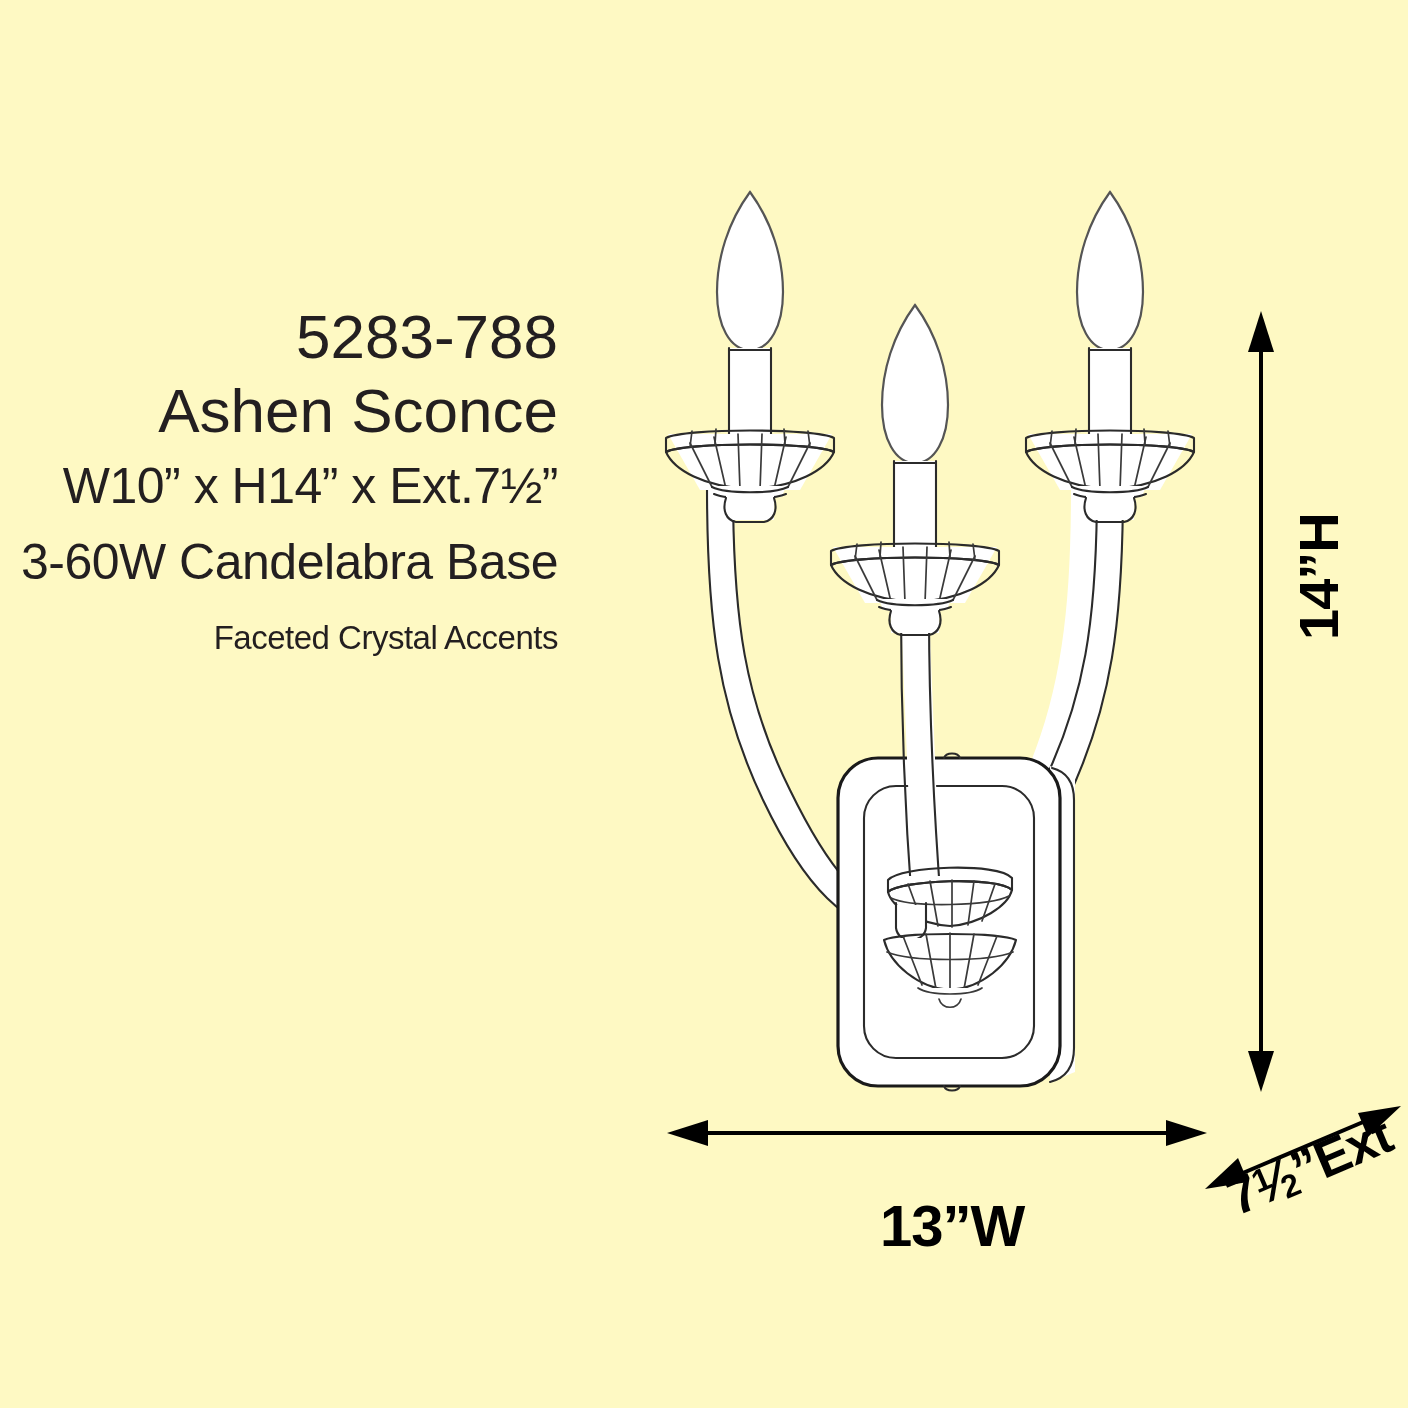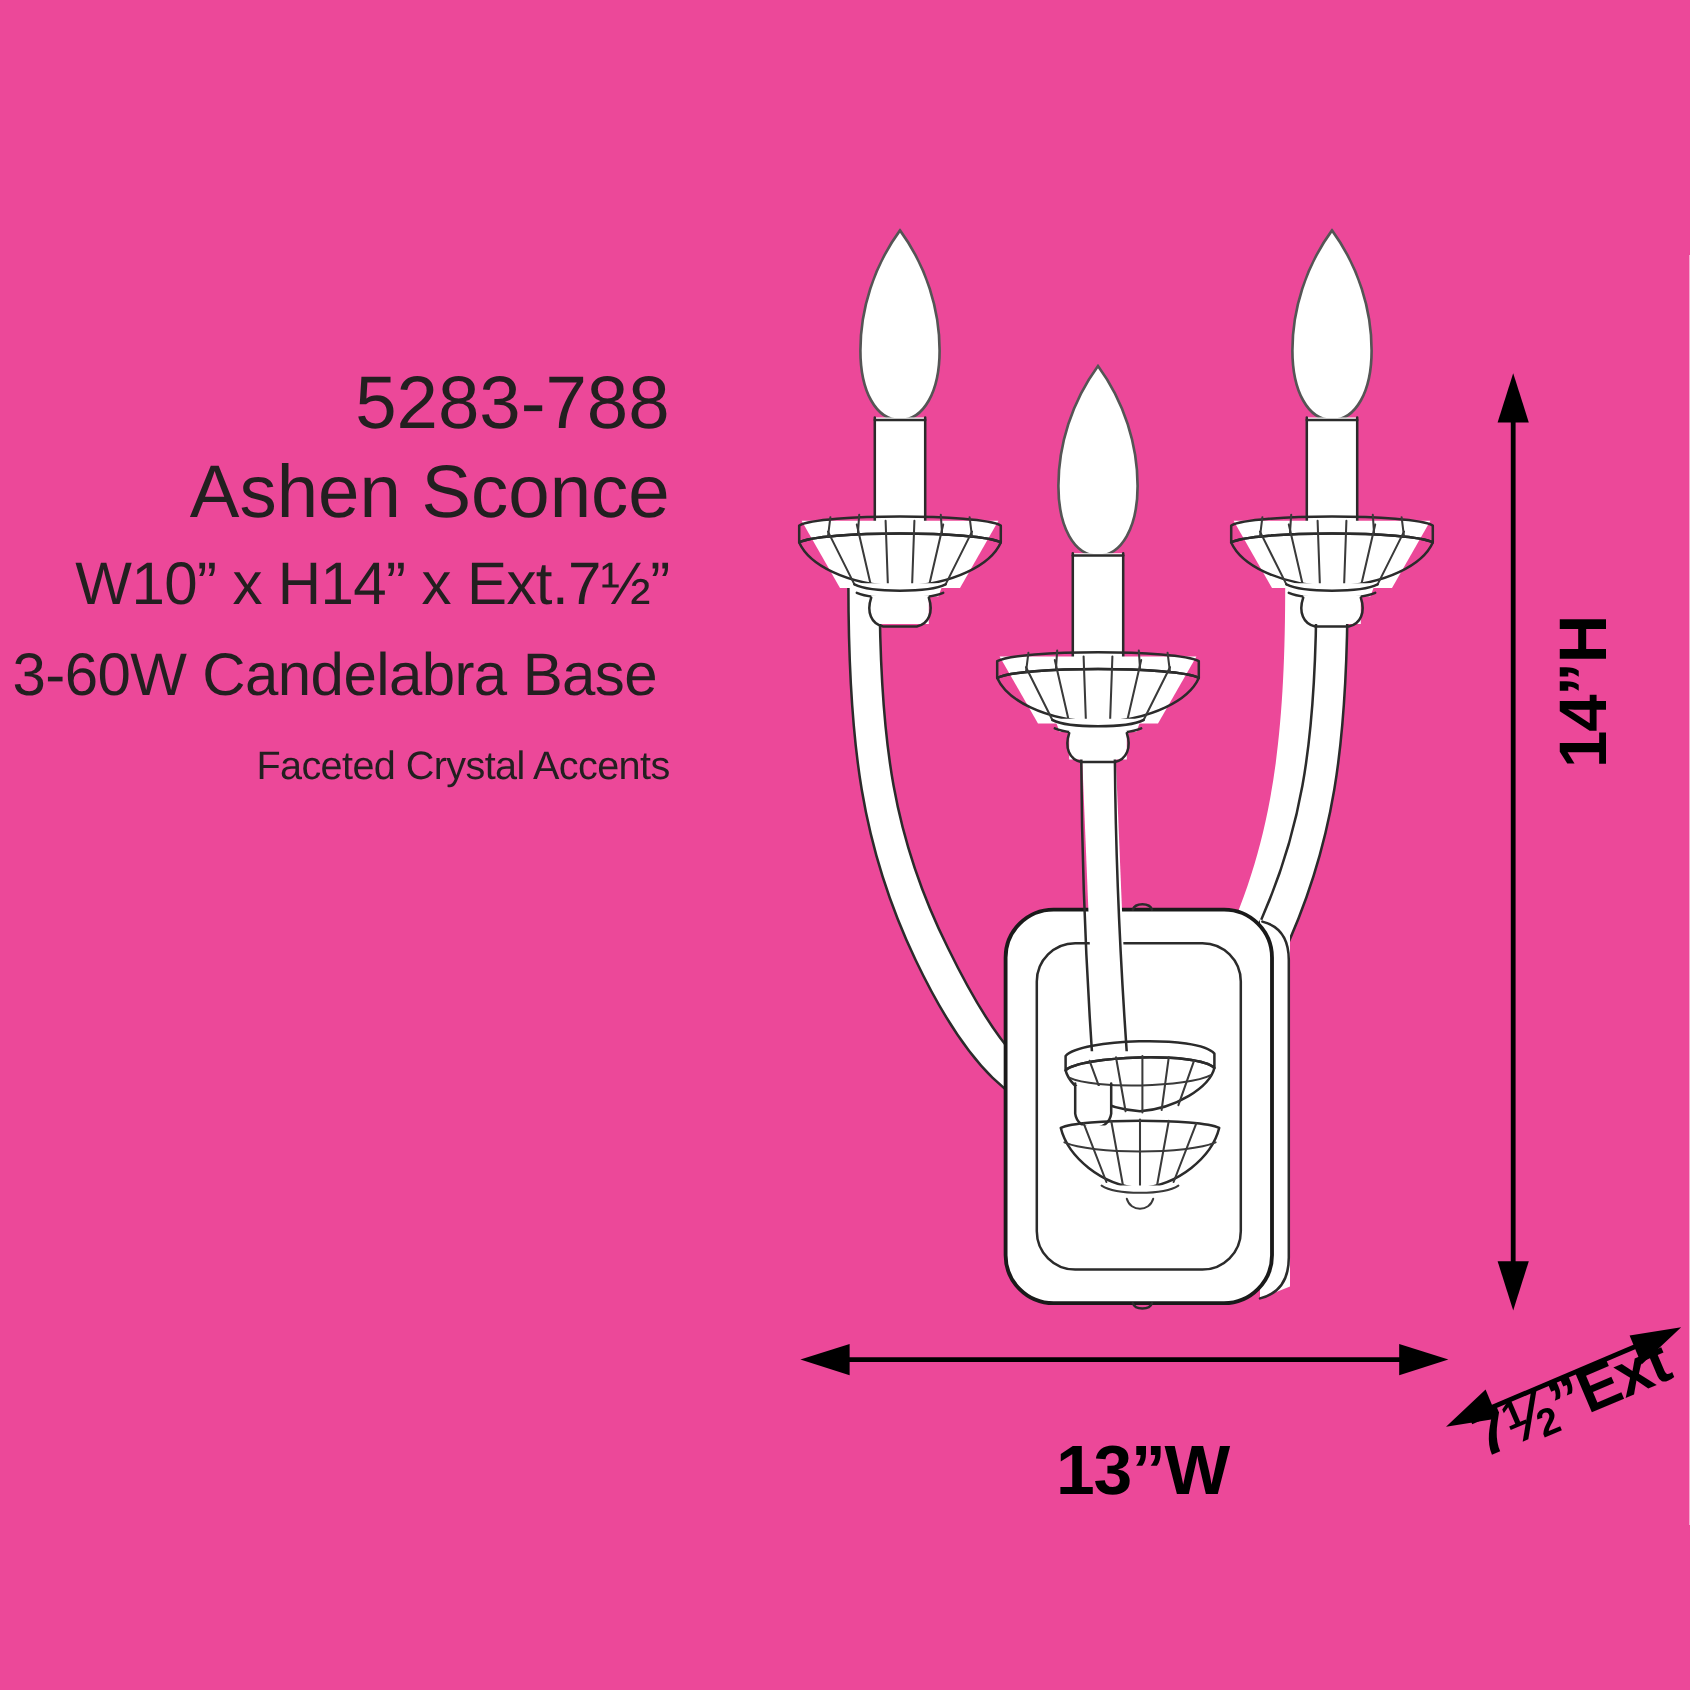--- a/index.html
+++ b/index.html
@@ -5,21 +5,21 @@
 <style>
   html, body {
     margin: 0;
     padding: 0;
     background: #ffffff;
   }
   #page {
     position: relative;
     width: 1408px;
     height: 1408px;
-    background: #ec4899;
+    background: #fef9c3;
     overflow: hidden;
     font-family: "Liberation Sans", sans-serif;
   }
 
   
   #spec-text {
     position: absolute;
     left: 0px;
     top: 300px;
     width: 558px;
@@ -49,21 +49,20 @@
   #spec-dims {
     font-size: 50px;
     line-height: 76px;
     letter-spacing: -0.5px;
     padding-left: 24px;
   }
   #spec-lamping {
     font-size: 50px;
     line-height: 76px;
     letter-spacing: -0.5px;
-    text-align: center;
   }
   #spec-accents {
     font-size: 33px;
     line-height: 76px;
     letter-spacing: -0.5px;
   }
 
   
   #drawing {
     position: absolute;

